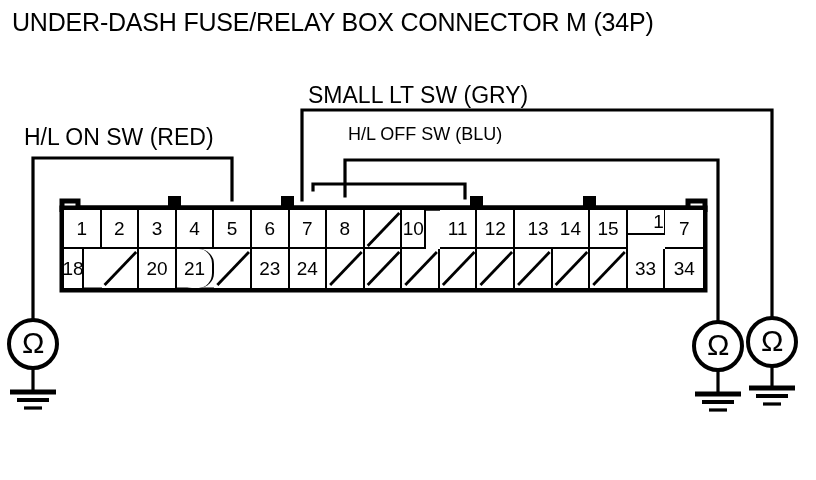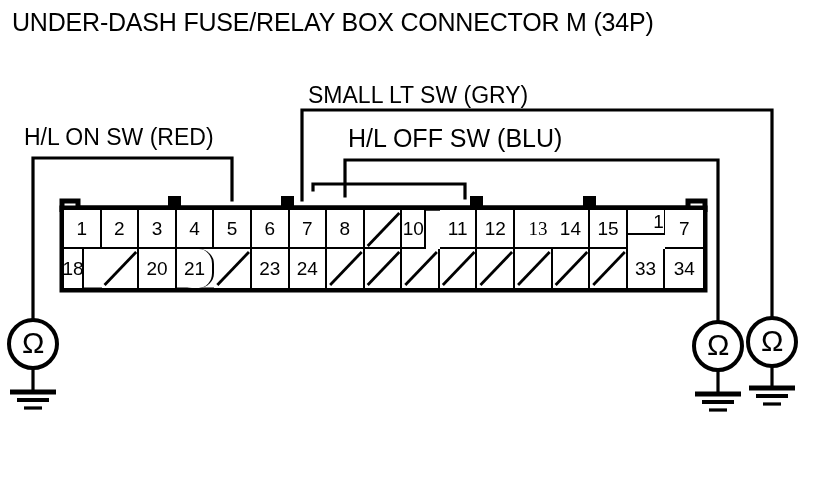--- a/index.html
+++ b/index.html
@@ -3,21 +3,21 @@
 <meta charset="utf-8">
 <style>
   html,body{margin:0;padding:0;background:#fff;}
   body{width:816px;height:480px;position:relative;overflow:hidden;
        font-family:"Liberation Sans",sans-serif;color:#000;}
   .stage{position:absolute;left:0;top:0;width:816px;height:480px;}
   .txt{position:absolute;white-space:nowrap;color:#000000;}
   #title{left:12px;top:8px;font-size:25px;letter-spacing:-0.2px;}
   #lbl-gry{left:308px;top:82px;font-size:23px;}
   #lbl-red{left:24px;top:124px;font-size:23px;text-align:center;}
-  #lbl-blu{left:348px;top:124px;font-size:25px;}
+  #lbl-blu{left:348px;top:124px;font-size:18px;}
   svg.wire{position:absolute;left:0;top:0;width:816px;height:480px;overflow:visible;}
   .pin{position:absolute;box-sizing:border-box;display:flex;align-items:center;
        justify-content:center;font-size:19px;line-height:1;background:#fff;}
   .omega{position:absolute;font-size:30px;line-height:1;}
 </style>
 </head>
 <body>
 
 <div class="stage">
 
@@ -86,21 +86,21 @@
       <div class="pin" style="left: 139.176px; top: 210px; width: 37.5882px; height: 39px; border-right: 2.5px solid rgb(0, 0, 0); border-bottom: 2.5px solid rgb(0, 0, 0);">3</div>
       <div class="pin" style="left: 176.765px; top: 210px; width: 37.5882px; height: 39px; border-right: 2.5px solid rgb(0, 0, 0); border-bottom: 2.5px solid rgb(0, 0, 0);">4</div>
       <div class="pin" style="left: 214.353px; top: 210px; width: 37.5882px; height: 39px; border-right: 2.5px solid rgb(0, 0, 0); border-bottom: 2.5px solid rgb(0, 0, 0);">5</div>
       <div class="pin" style="left: 251.941px; top: 210px; width: 37.5882px; height: 39px; border-right: 2.5px solid rgb(0, 0, 0); border-bottom: 2.5px solid rgb(0, 0, 0);">6</div>
       <div class="pin" style="left: 289.529px; top: 210px; width: 37.5882px; height: 39px; border-right: 2.5px solid rgb(0, 0, 0); border-bottom: 2.5px solid rgb(0, 0, 0);">7</div>
       <div class="pin" style="left: 327.118px; top: 210px; width: 37.5882px; height: 39px; border-right: 2.5px solid rgb(0, 0, 0); border-bottom: 2.5px solid rgb(0, 0, 0);">8</div>
       <div class="pin" style="left: 364.706px; top: 210px; width: 37.5882px; height: 39px; border-right: 2.5px solid rgb(0, 0, 0); border-bottom: 2.5px solid rgb(0, 0, 0);"></div>
       <div class="pin" style="left: 402.294px; top: 210px; width: 24px; height: 39px; border-right: 2.5px solid rgb(0, 0, 0); border-bottom: 2.5px solid rgb(0, 0, 0);">10</div>
       <div class="pin" style="left: 439.882px; top: 210px; width: 37.5882px; height: 39px; border-right: 2.5px solid rgb(0, 0, 0); border-bottom: 2.5px solid rgb(0, 0, 0);">11</div>
       <div class="pin" style="left: 477.471px; top: 210px; width: 37.5882px; height: 39px; border-right: 2.5px solid rgb(0, 0, 0); border-bottom: 2.5px solid rgb(0, 0, 0);">12</div>
-      <div class="pin" style="left: 515.059px; top: 210px; width: 48px; height: 39px; border-right: 2.5px solid rgb(0, 0, 0); border-bottom: 2.5px solid rgb(0, 0, 0); font-family: Liberation Serif, serif;">13</div>
+      <div class="pin" style="left: 515.059px; top: 210px; width: 48px; height: 39px; border-right: 2.5px solid rgb(0, 0, 0); border-bottom: 2.5px solid rgb(0, 0, 0);">13</div>
       <div class="pin" style="left: 552.647px; top: 210px; width: 37.5882px; height: 39px; border-right: 2.5px solid rgb(0, 0, 0); border-bottom: 2.5px solid rgb(0, 0, 0);">14</div>
       <div class="pin" style="left: 590.235px; top: 210px; width: 37.5882px; height: 39px; border-right: 2.5px solid rgb(0, 0, 0); border-bottom: 2.5px solid rgb(0, 0, 0);">15</div>
       <div class="pin" style="left: 627.824px; top: 210px; width: 37.5882px; height: 25px; border-right: 2.5px solid rgb(0, 0, 0); border-bottom: 2.5px solid rgb(0, 0, 0); padding-left: 36px;">16</div>
       <div class="pin" style="left: 665.412px; top: 210px; width: 37.5882px; height: 39px; border-right: none; border-bottom: 2.5px solid rgb(0, 0, 0);">7</div>
       <div class="pin" style="left: 64px; top: 249px; width: 20px; height: 39px; border-right: 2.5px solid rgb(0, 0, 0); border-bottom: none;">18</div>
       <div class="pin" style="left: 101.588px; top: 249px; width: 37.5882px; height: 39px; border-right: 2.5px solid rgb(0, 0, 0); border-bottom: none;"></div>
       <div class="pin" style="left: 139.176px; top: 249px; width: 37.5882px; height: 39px; border-right: 2.5px solid rgb(0, 0, 0); border-bottom: none;">20</div>
       <div class="pin" style="left: 176.765px; top: 249px; width: 37.5882px; height: 39px; border-right: 2.5px solid rgb(0, 0, 0); border-bottom: none; border-radius: 15px;">21</div>
       <div class="pin" style="left: 214.353px; top: 249px; width: 37.5882px; height: 39px; border-right: 2.5px solid rgb(0, 0, 0); border-bottom: none;"></div>
       <div class="pin" style="left: 251.941px; top: 249px; width: 37.5882px; height: 39px; border-right: 2.5px solid rgb(0, 0, 0); border-bottom: none;">23</div>

